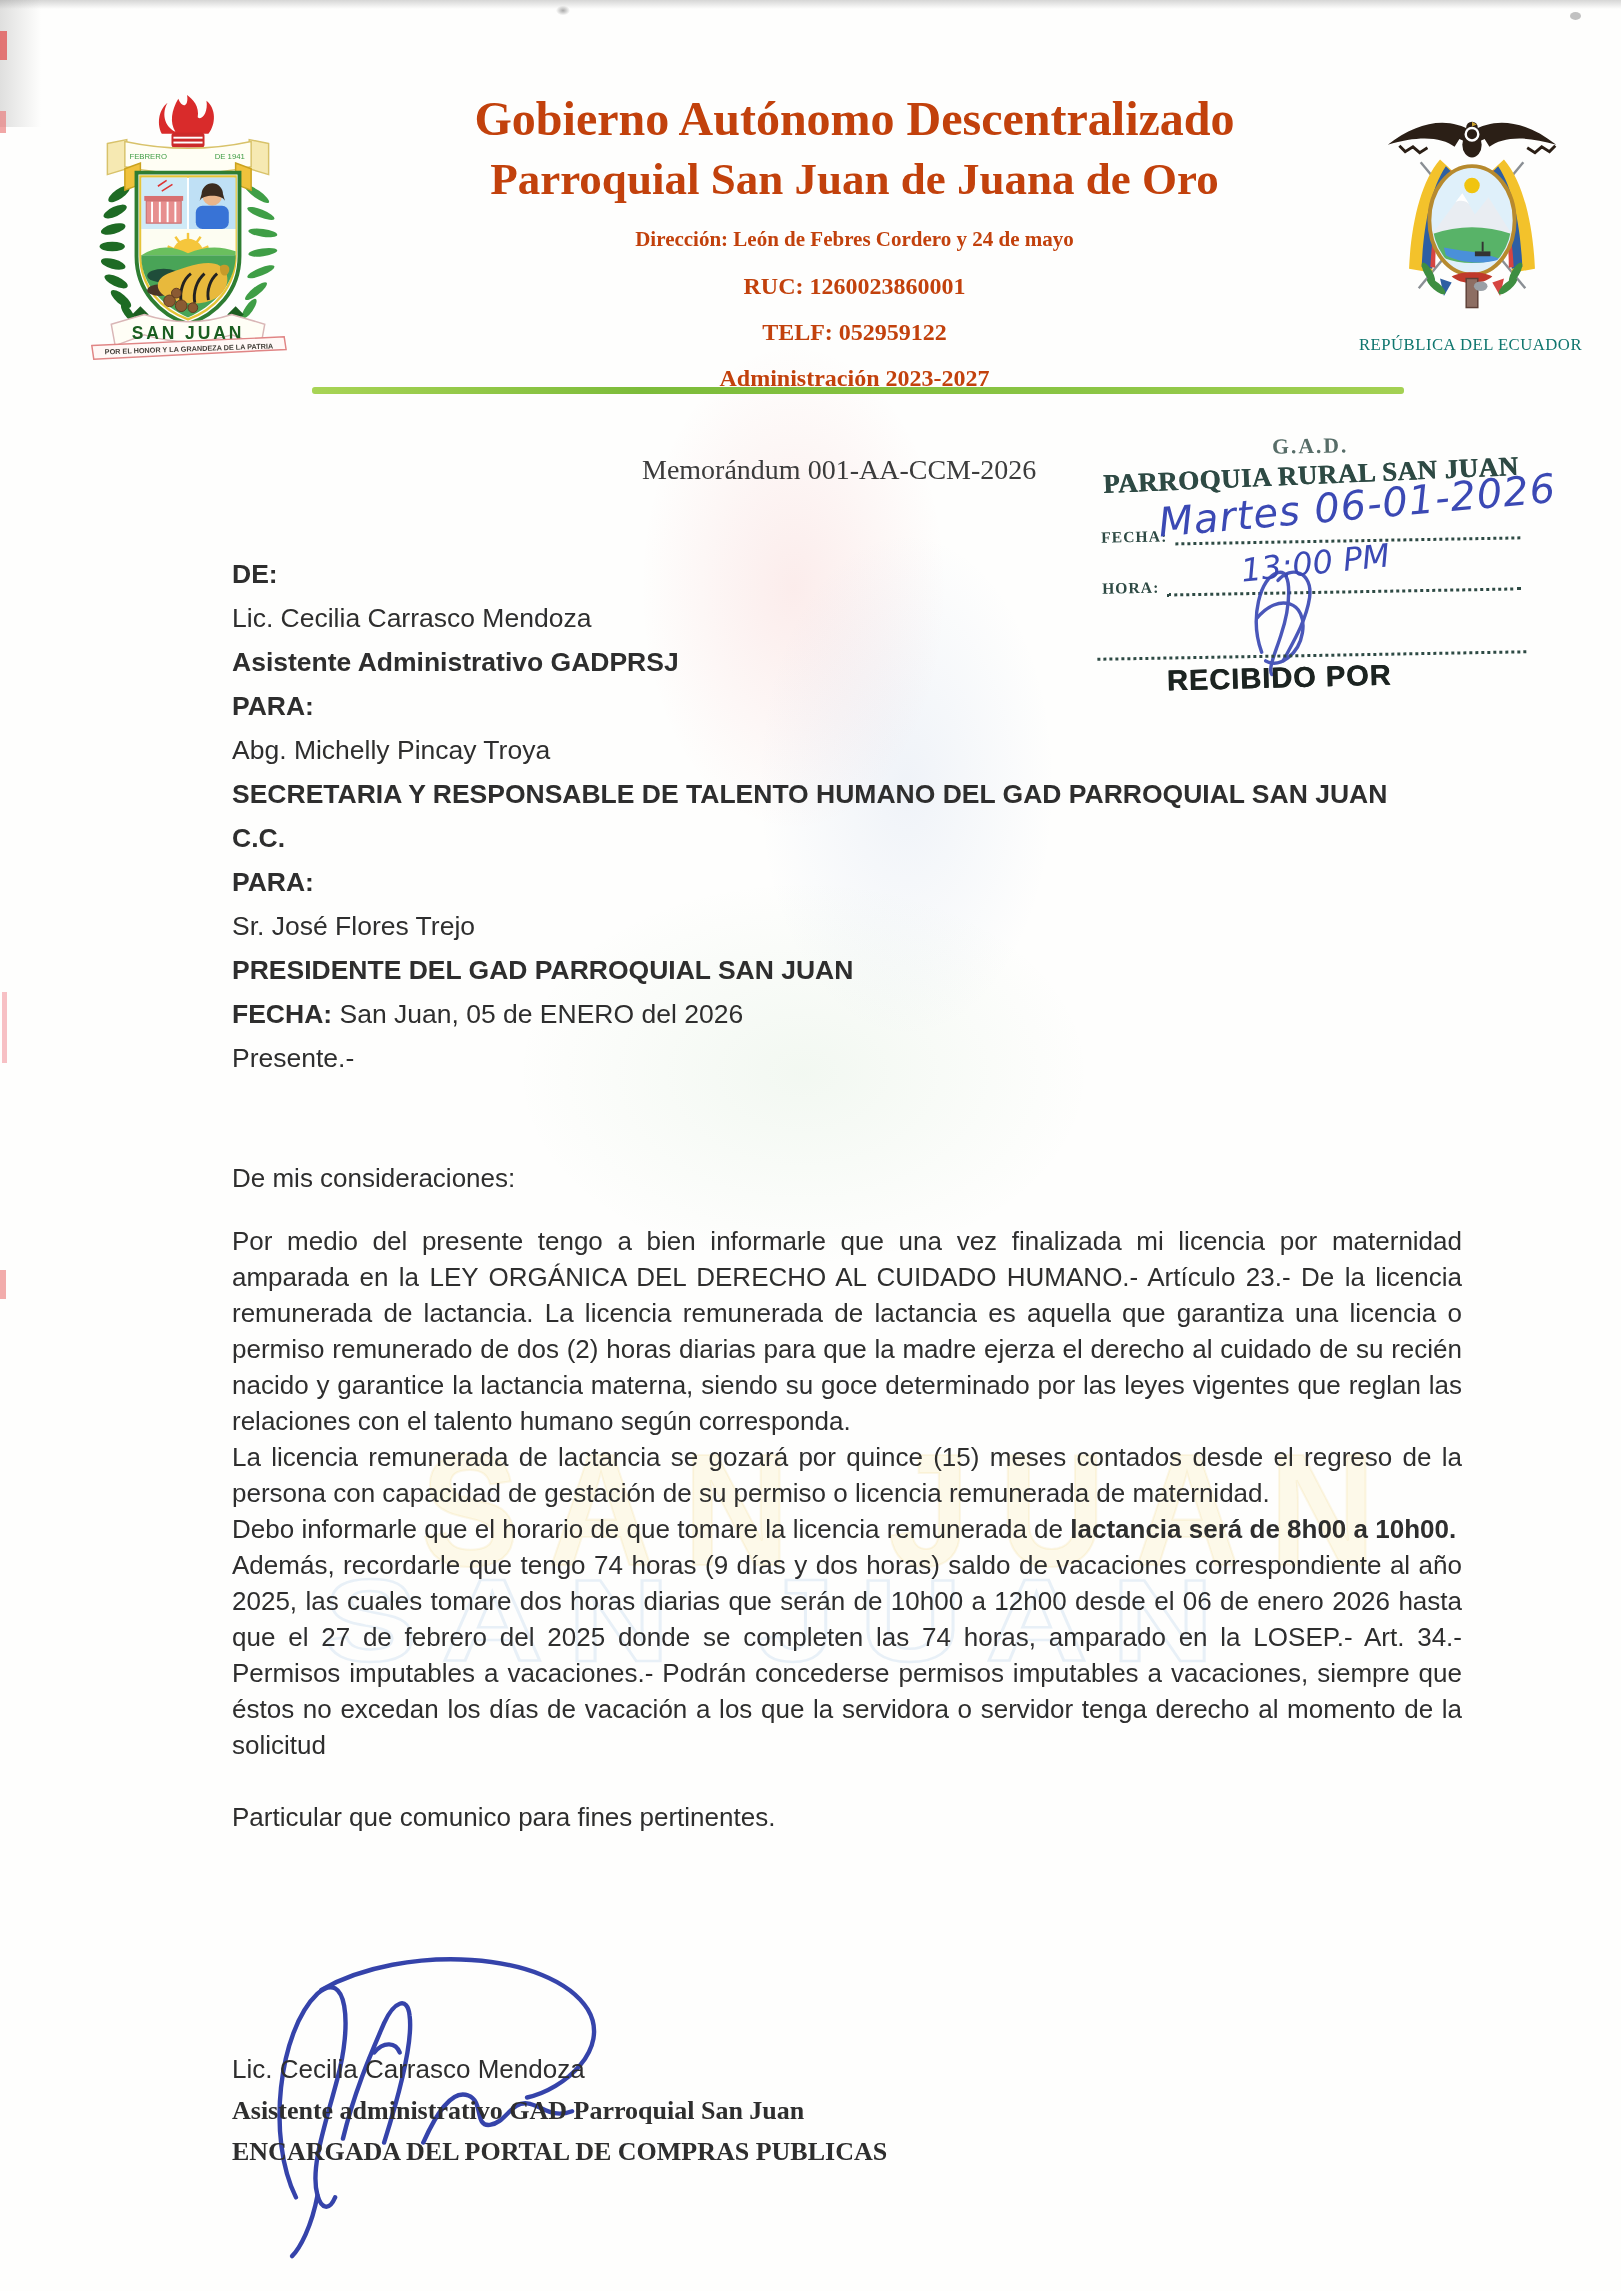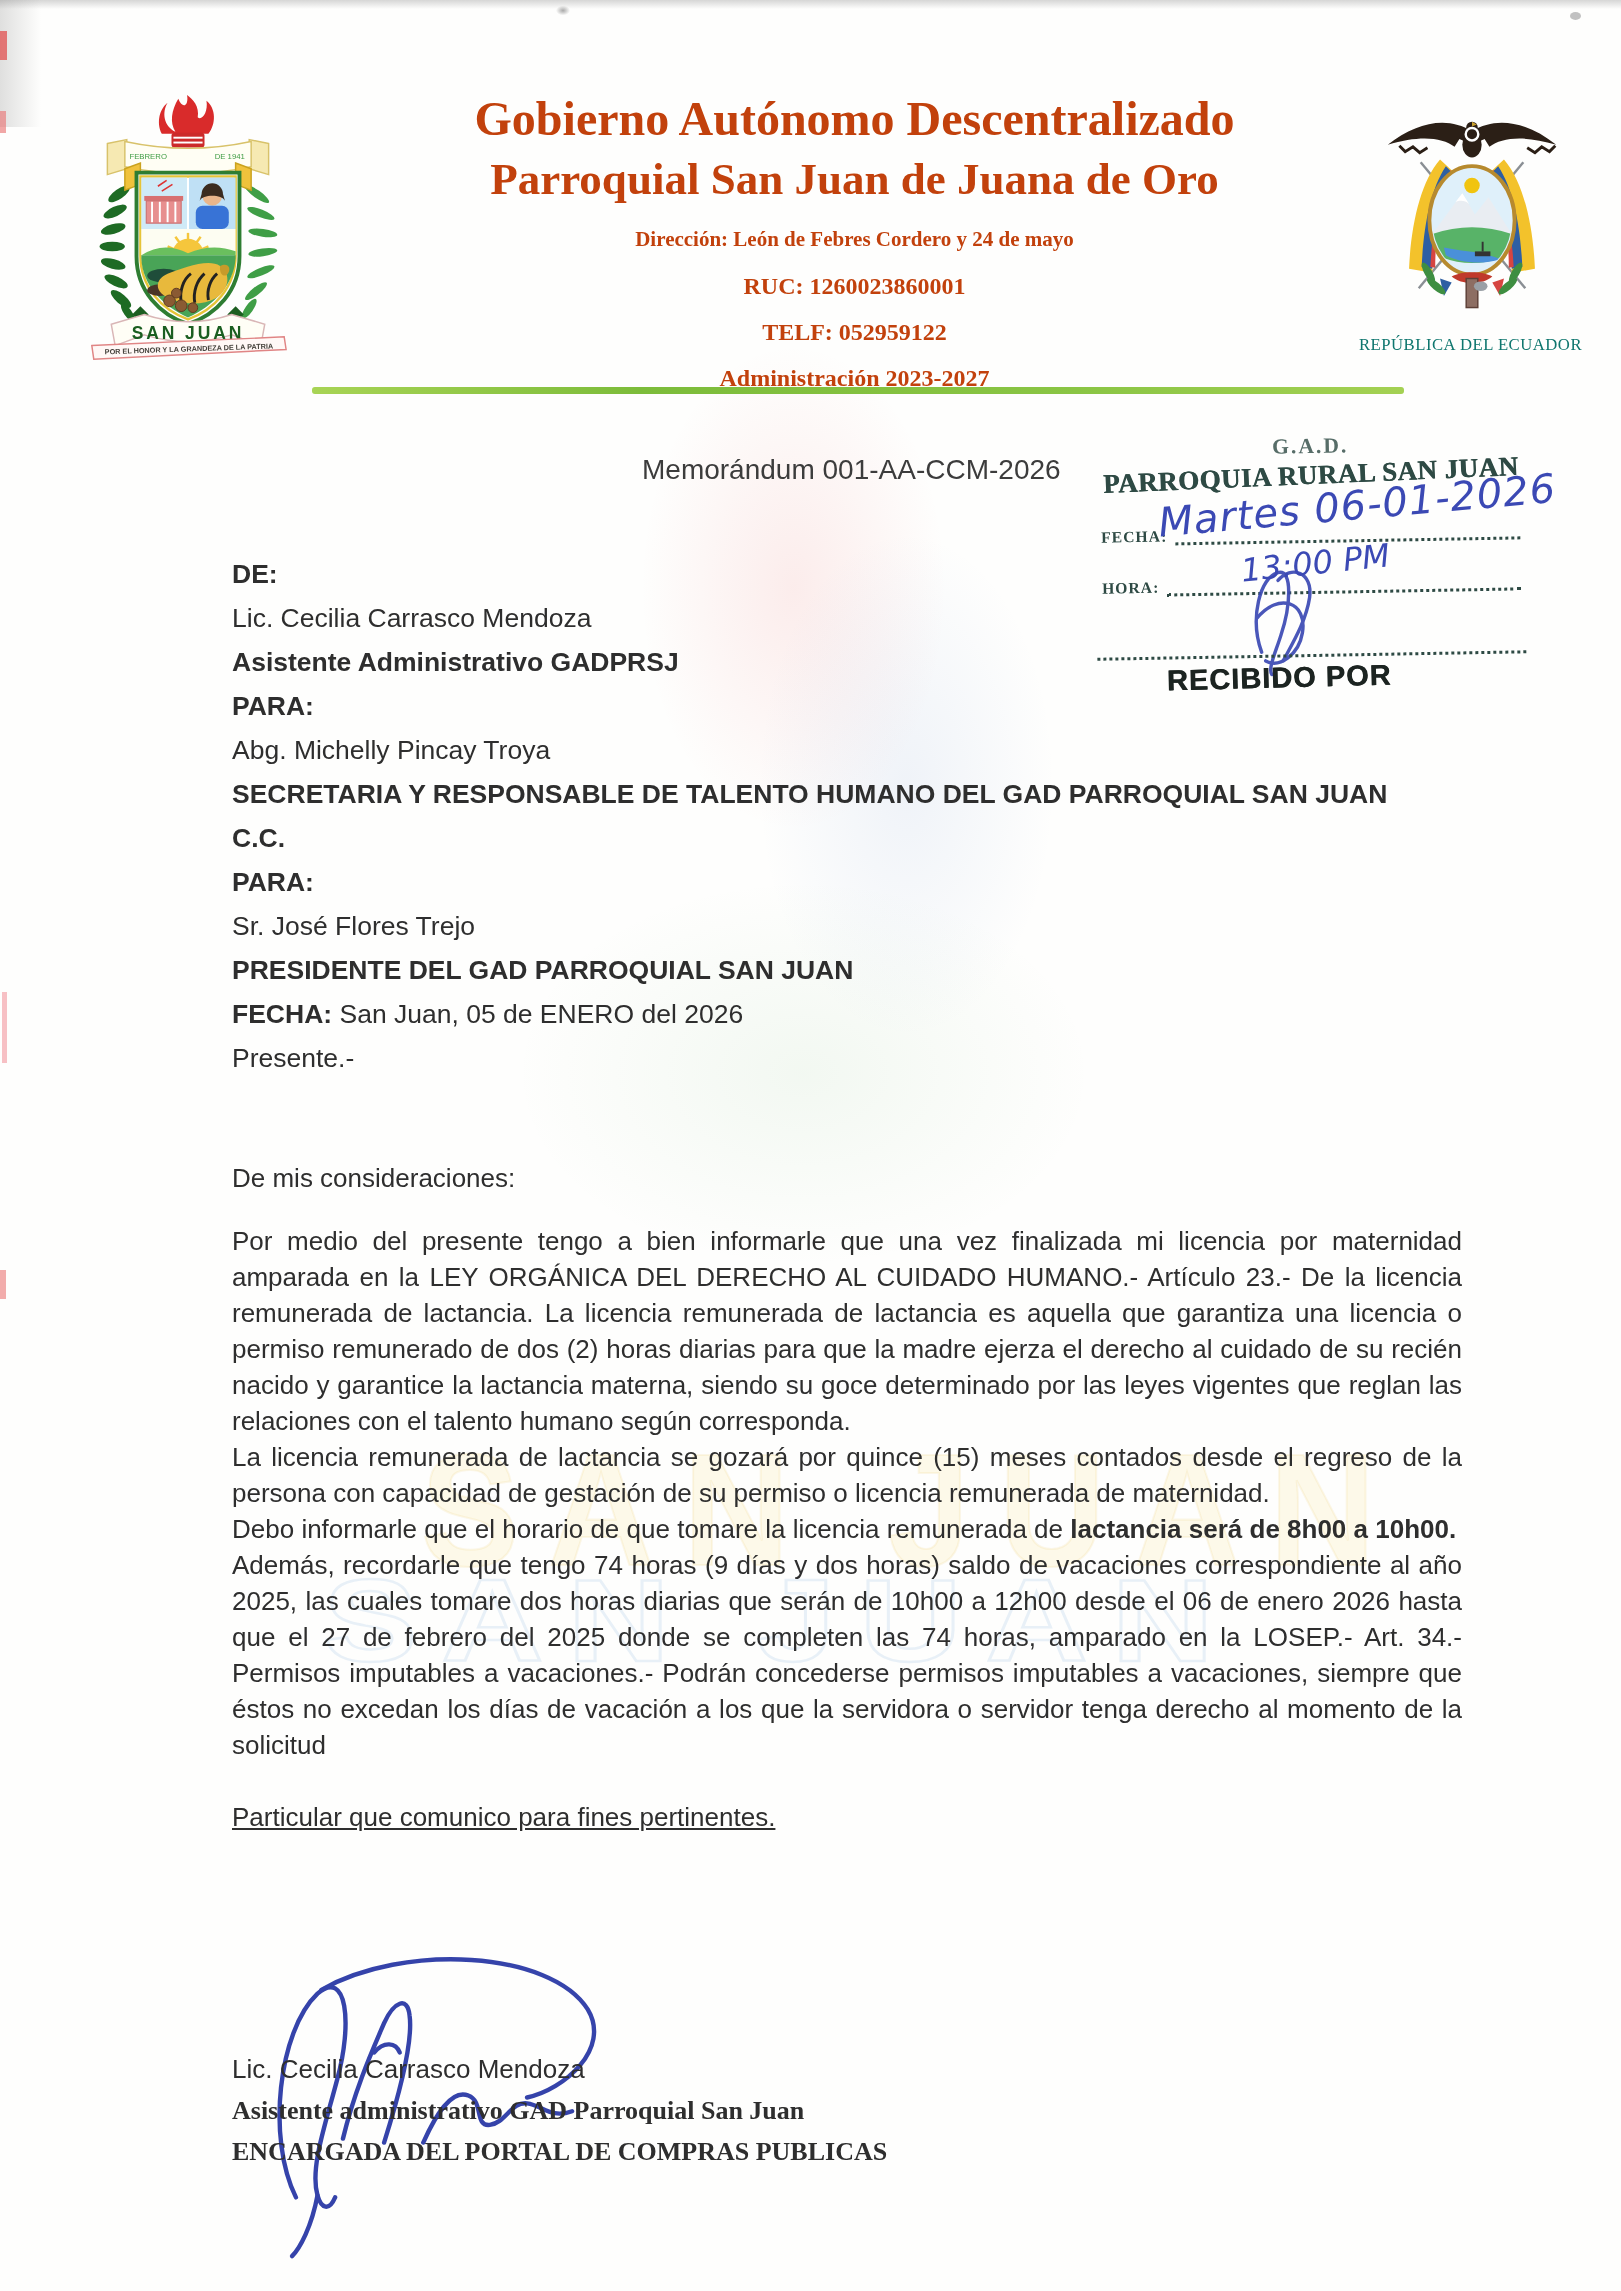--- a/index.html
+++ b/index.html
@@ -36,21 +36,21 @@
     font-family:"Liberation Serif",serif;font-size:16.7px;color:#0f766e;letter-spacing:0.5px;}
   .lh{position:absolute;left:345px;top:88px;width:1019px;text-align:center;
       font-family:"Liberation Serif",serif;font-weight:bold;color:#c2410c;}
   .lh1{font-size:48px;line-height:61px;}
   .lh2{font-size:45px;line-height:61px;}
   .lh3{font-size:21px;line-height:47px;margin-top:5.9px;}
   .lh4{font-size:24px;line-height:46px;}
   .green-rule{position:absolute;left:312px;top:387px;width:1092px;height:6.9px;border-radius:2.9px;
       background:linear-gradient(90deg,#a8d455,#7cbc3a 30%,#8ac544 70%,#a4d153);}
   
-  .memo-line{position:absolute;left:642px;top:454px;font-size:28px;color:#3c3c3c;}
+  .memo-line{position:absolute;left:642px;top:454px;font-size:28px;color:#3c3c3c;font-family:Liberation Serif, serif;}
   
   .stamp{position:absolute;left:1096px;top:436px;width:433px;height:284px;transform:rotate(-1deg);
       color:#2e4a44;font-family:"Liberation Serif",serif;}
   .stamp-gad{position:absolute;top:-2px;left:0;right:0;text-align:center;font-weight:bold;font-size:21.6px;
       opacity:.8;letter-spacing:2px;}
   .stamp-org{position:absolute;top:23.5px;left:0;right:0;text-align:center;font-weight:bold;font-size:27px;
       letter-spacing:0.5px;white-space:nowrap;transform:rotate(-1.5deg);text-shadow:0.6px 0 0 currentColor;}
   .stamp-row{position:absolute;left:5.9px;right:7.8px;display:flex;align-items:flex-end;}
   .stamp-row.fecha{top:84px;}
   .stamp-row.hora{top:135px;}
@@ -66,21 +66,21 @@
   .stamp-sign{position:absolute;left:135px;top:122px;width:90px;height:122px;}
   
   .recipients{position:absolute;left:232px;top:552px;width:1230px;font-size:26.5px;line-height:44px;}
   .recipients .b{font-weight:bold;}
   .asunto-p{text-align:justify;}
   .bodytext{position:absolute;left:232px;top:1160px;width:1230px;font-size:26px;line-height:36px;
       text-align:justify;}
   .bodytext p{margin:0;}
   .bodytext .greeting{text-align:left;}
   .bodytext .p-first{margin-top:27.4px;}
-  .bodytext .closing{margin-top:36px;text-align:left;text-decoration:underline;}
+  .bodytext .closing{margin-top:36px;text-align:left;}
   
   .main-sign{position:absolute;left:227px;top:1933px;width:416px;height:329px;pointer-events:none;}
   .sig-block{position:absolute;left:232px;top:2049px;font-size:26px;line-height:41px;}
   .sig-block .b{font-weight:bold;font-family:Liberation Serif, serif;}
   
   svg text{font-family:"Liberation Sans",sans-serif;}
 </style>
 </head>
 <body>
 

